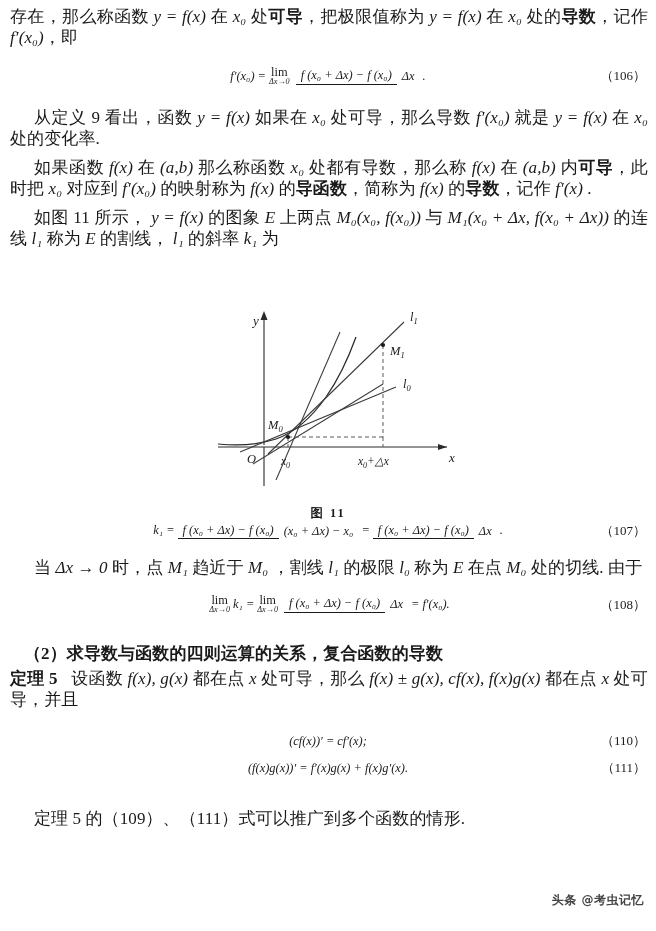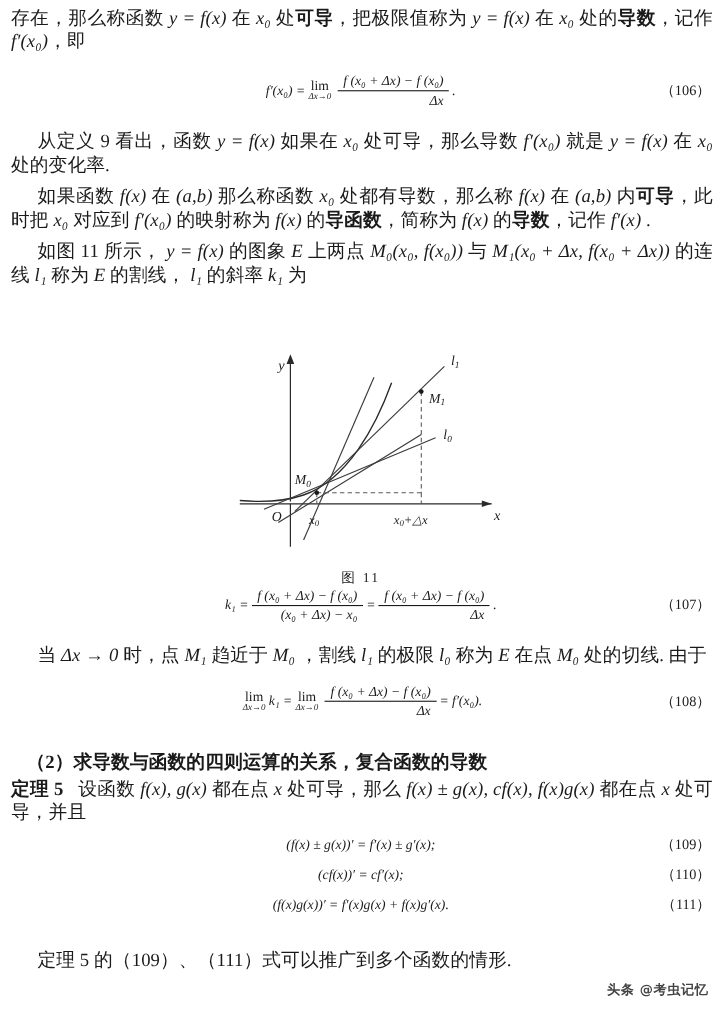--- a/index.html
+++ b/index.html
@@ -55,22 +55,21 @@
   }
   .eqnum {
     position: absolute;
     right: 10px;
     font-size: 13px;
     top: 50%;
     transform: translateY(-50%);
   }
   .frac {
     display: inline-flex;
-    flex-direction: column;
-    align-items: flex-end;
+    align-items: flex-start;
     vertical-align: middle;
     margin: 0 3px;
     line-height: 1.18;
   }
   .frac .num {
     padding: 0 5px 1px 5px;
     border-bottom: 1px solid #1a1a1a;
   }
   .frac .den { padding: 1px 5px 0 5px; }
   .lim {
@@ -86,21 +85,21 @@
 
   
   .figwrap {
     position: relative;
     width: 656px;
     height: 252px;
   }
   .figcap {
     text-align: center;
     font-size: 12.4px;
-    font-weight: normal;
+    font-weight: bold;
     letter-spacing: 2px;
   }
 
   .watermark {
     position: absolute;
     right: 12px;
     bottom: 22px;
     font-family: "DejaVu Sans", sans-serif;
     font-size: 12px;
     font-weight: bold;
@@ -327,24 +326,20 @@
     <span>都在点</span>
     <span class="mi nb">x</span>
     <span>处可导，那么</span>
     <span class="mi nb">f(x) ± g(x), cf(x), f(x)g(x)</span>
     <span>都在点</span>
     <span class="mi nb">x</span>
     <span>处可导，并且</span>
   </p>
 
   <div style="height:12px"></div>
-  <div class="eqrow">
-    <span class="eqbody mi">(f(x) ± g(x))′ = f′(x) ± g′(x);</span>
-    <span class="eqnum">（109）</span>
-  </div>
 
   <div style="height:12px"></div>
   <div class="eqrow">
     <span class="eqbody mi">(cf(x))′ = cf′(x);</span>
     <span class="eqnum">（110）</span>
   </div>
 
   <div style="height:12px"></div>
   <div class="eqrow">
     <span class="eqbody mi">(f(x)g(x))′ = f′(x)g(x) + f(x)g′(x).</span>

